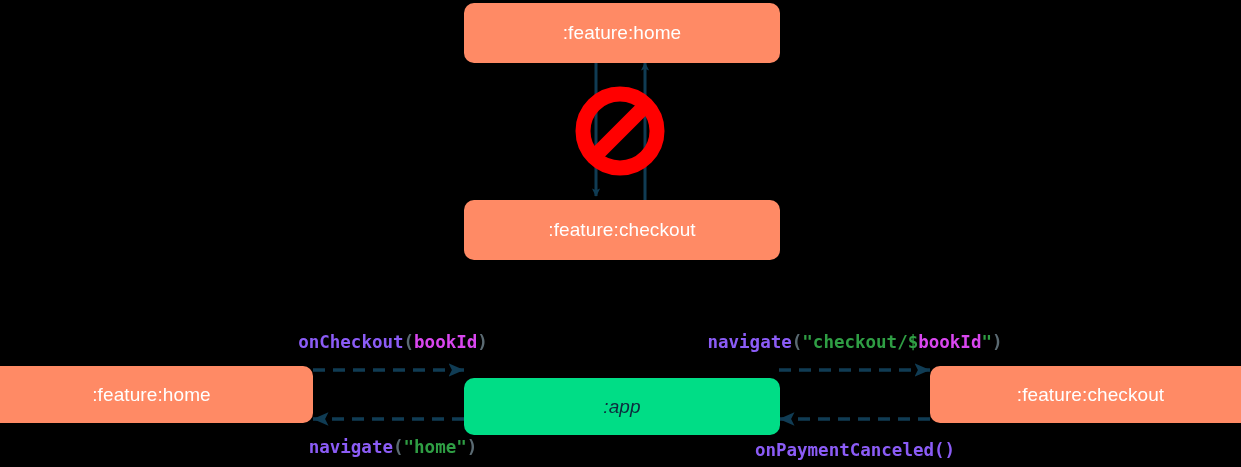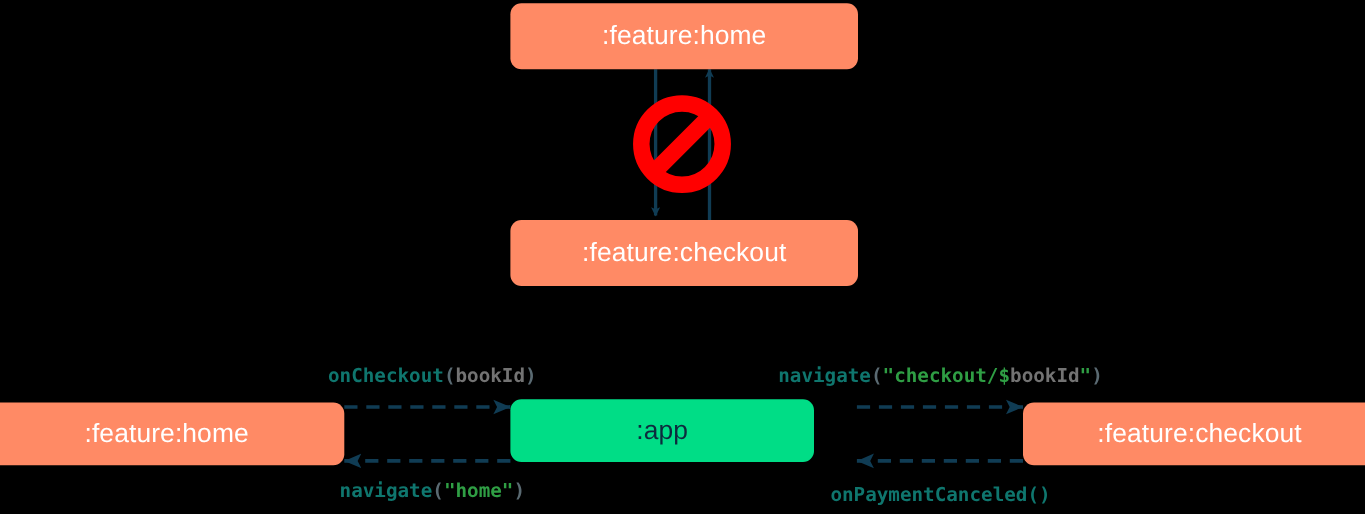--- a/index.html
+++ b/index.html
@@ -21,21 +21,21 @@
     height: 467px;
     background: #000000;
   }
   .node {
     position: absolute;
     border-radius: 10px;
     display: flex;
     align-items: center;
     justify-content: center;
     font-family: "Liberation Sans", sans-serif;
-    font-size: 24px;
+    font-size: 19px;
     letter-spacing: 0.1px;
     white-space: nowrap;
     box-sizing: border-box;
   }
   .node-salmon {
     background: #ff8a65;
     color: #ffffff;
   }
   .node-green {
     background: #00dd86;
@@ -50,22 +50,22 @@
     pointer-events: none;
   }
   .edge-label {
     position: absolute;
     font-family: "DejaVu Sans Mono", monospace;
     font-size: 17.5px;
     font-weight: bold;
     white-space: nowrap;
     letter-spacing: 0px;
   }
-  .tok-fn   { color: #0f766e; }
-  .tok-arg  { color: #737373; }
+  .tok-fn   { color: #8b5cf6; }
+  .tok-arg  { color: #d946ef; }
   .tok-punc { color: #5a6a72; }
   .tok-str  { color: #2f9e44; }
   .lbl-center { transform: translateX(-50%); }
 </style>
 </head>
 <body>
 
 <div id="stage">
 
   <svg class="edges" viewBox="0 0 1241 467">
@@ -101,21 +101,21 @@
   </div>
 
   <div class="node node-salmon" style="left:464px; top:200px; width:316px; height:60px;">
     <span>:feature:checkout</span>
   </div>
 
   <div class="node node-salmon" style="left:-10px; top:366px; width:323px; height:57px;">
     <span>:feature:home</span>
   </div>
 
-  <div class="node node-green" style="left:464px; top:363px; width:276px; height:57px;">
+  <div class="node node-green" style="left:464px; top:378px; width:316px; height:57px;font-style:italic;">
     <span>:app</span>
   </div>
 
   <div class="node node-salmon" style="left:930px; top:366px; width:321px; height:57px;">
     <span>:feature:checkout</span>
   </div>
 
   <div class="edge-label lbl-center" style="left:393px; top:332px;"><span class="tok-fn">onCheckout</span><span class="tok-punc">(</span><span class="tok-arg">bookId</span><span class="tok-punc">)</span></div>
 
   <div class="edge-label lbl-center" style="left:855px; top:332px;"><span class="tok-fn">navigate</span><span class="tok-punc">(</span><span class="tok-str">"checkout/$</span><span class="tok-arg">bookId</span><span class="tok-str">"</span><span class="tok-punc">)</span></div>

